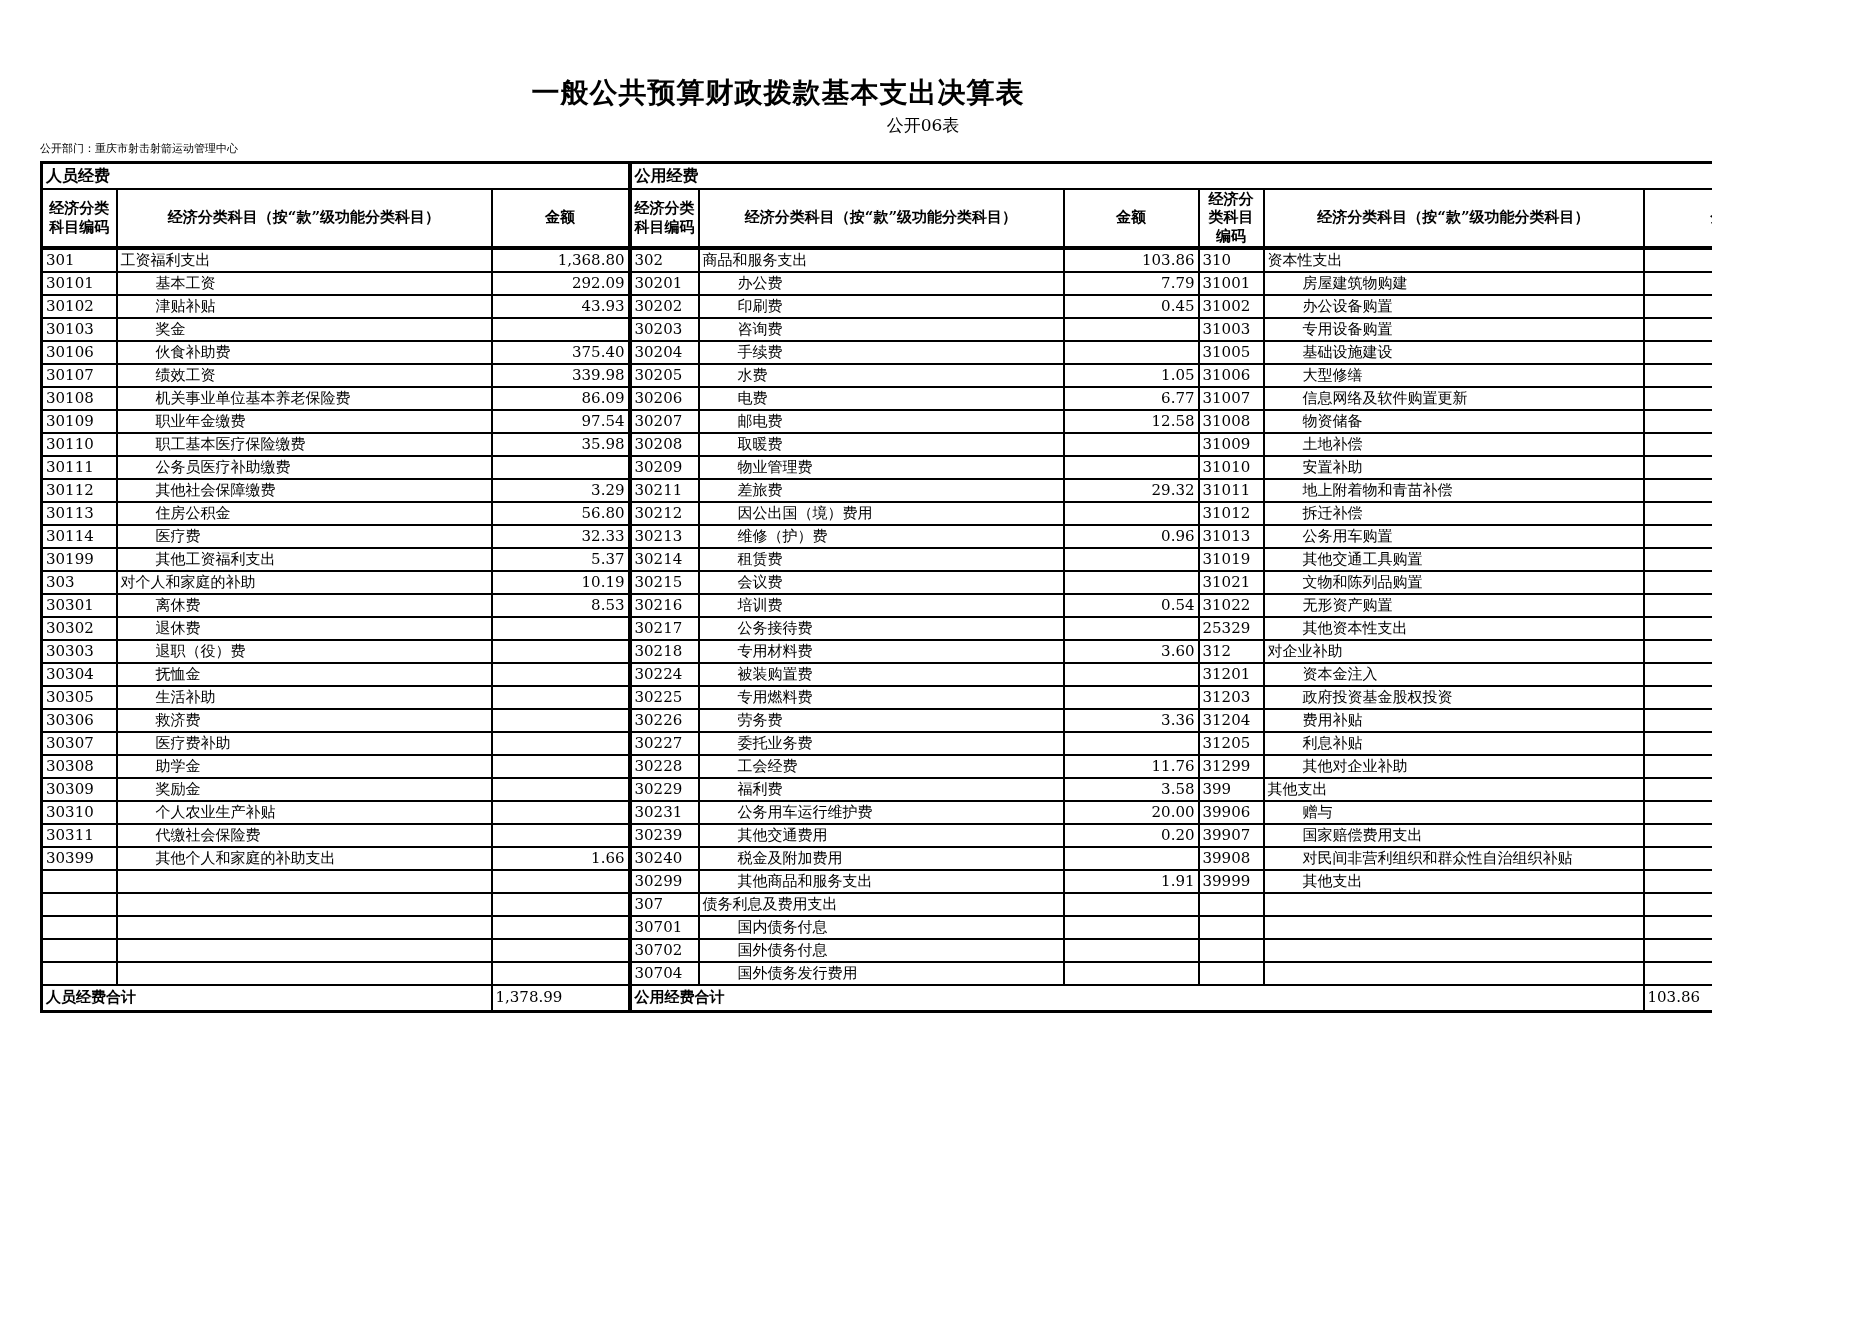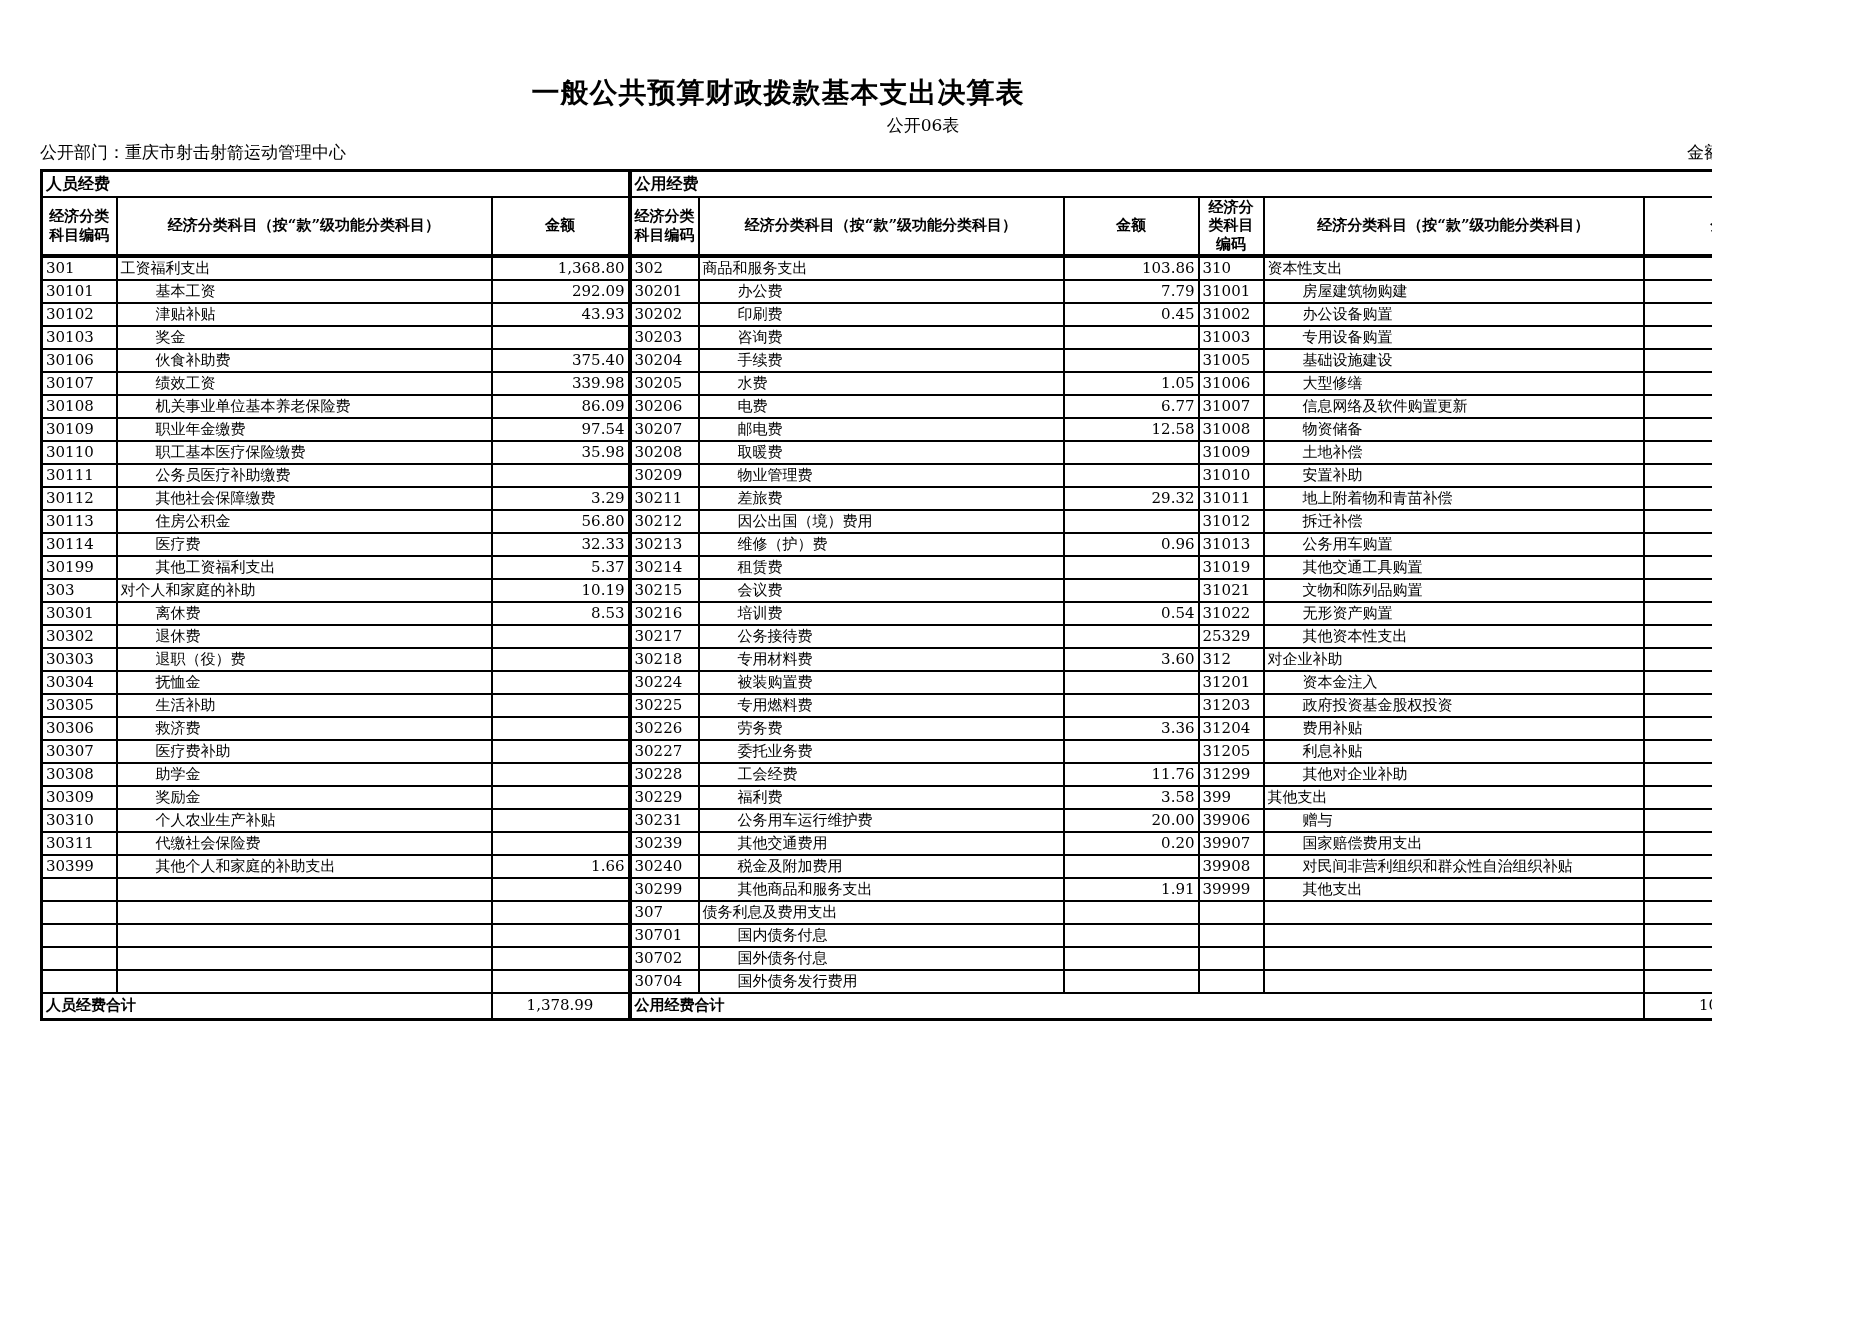--- a/index.html
+++ b/index.html
@@ -29,21 +29,21 @@
     width:1766px;
     text-align:center;
     font-size:17px;
     margin-top:4px;
   }
   .meta-row{
     margin-left:40px;
     width:1766px;
     display:flex;
     justify-content:space-between;
-    font-size:17px;
+    font-size:11px;
     margin-top:4px;
     align-items:center;
   }
   table.budget{
     margin-left:40px;
     margin-top:5px;
     width:1766px;
     border-collapse:collapse;
     table-layout:fixed;
     border:3px solid #000;
@@ -75,21 +75,21 @@
   td.c-code{text-align:left;}
   td.c-subj{text-align:left;}
   td.c-subj.indent{padding-left:38px;}
   td.c-amt{text-align:right;padding-right:5px;}
   .gsep{border-left-width:4px !important;}
   tr.col-header-row th{border-bottom-width:4px;}
   tr.footer-row td{
     height:24px;
     font-weight:700;
   }
-  tr.footer-row td.c-amt{font-weight:normal;text-align:center;margin-top:12px;}
+  tr.footer-row td.c-amt{font-weight:normal;text-align:left;margin-top:12px;}
   .note{
     margin-left:40px;
     margin-top:7px;
     font-size:16px;
   }
 </style>
 </head>
 <body>
 
 <div class="page">

